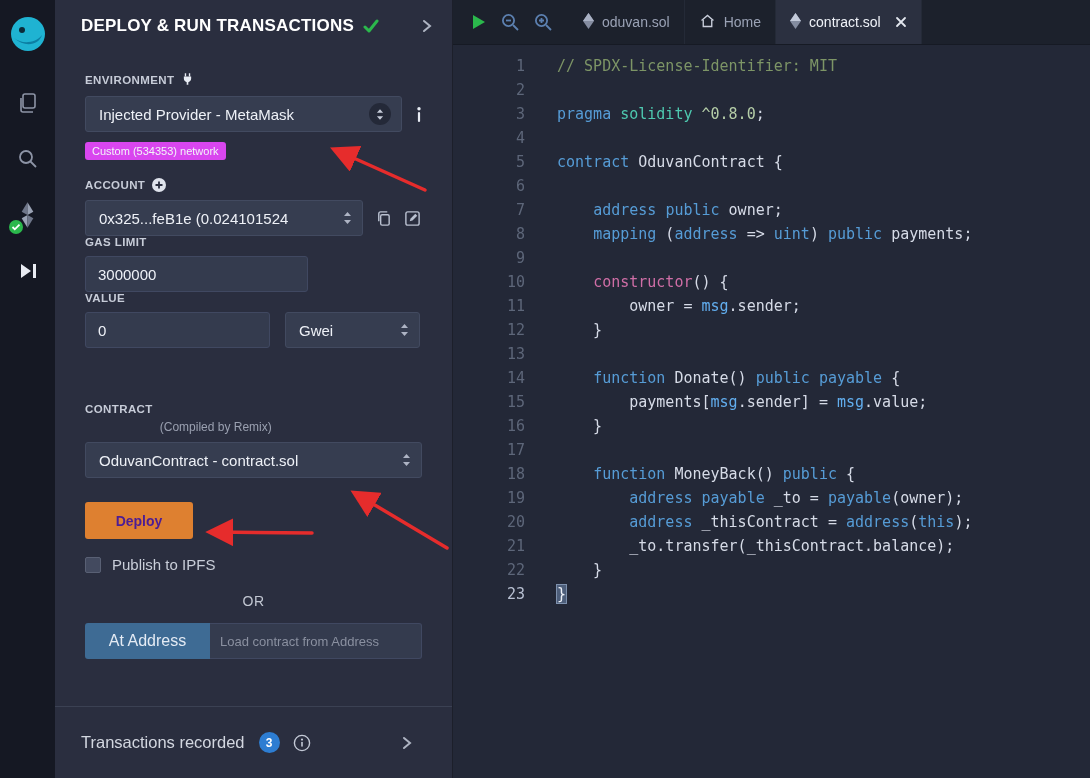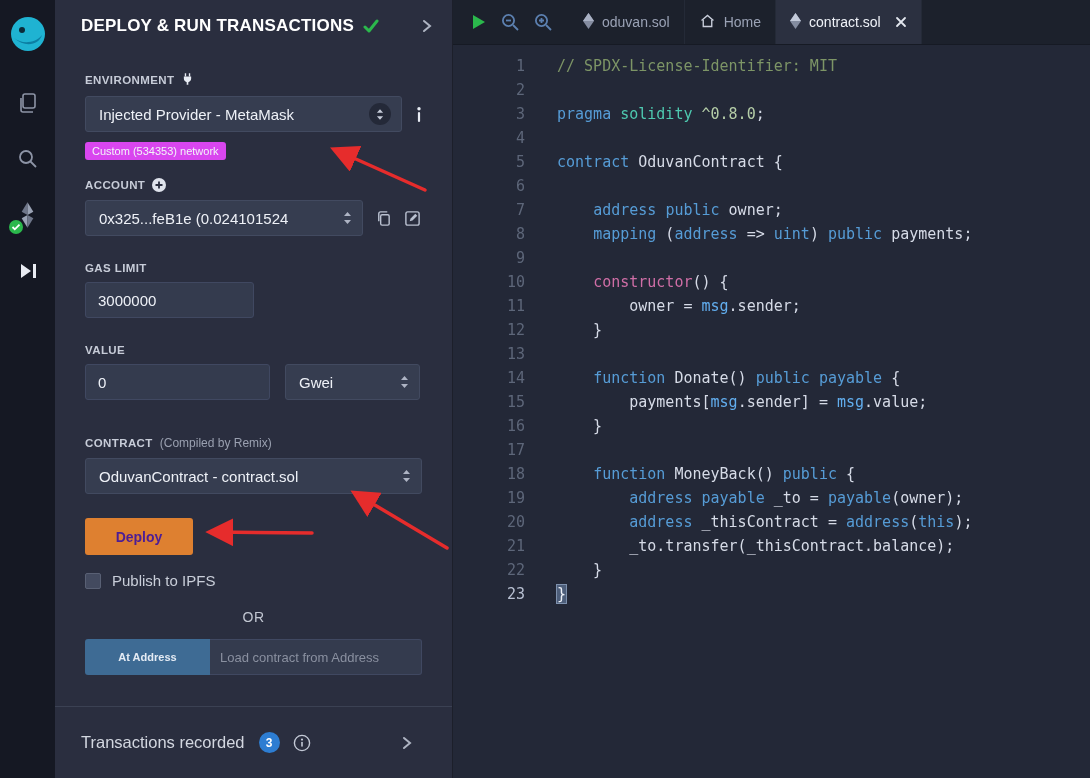--- a/index.html
+++ b/index.html
@@ -25,44 +25,44 @@
   
   .panel{width:398px;flex:none;background:#2a2e3f;display:flex;flex-direction:column;
     color:#e6e9f0;border-right:1px solid #1c1f2a;}
   .panel-head{display:flex;align-items:center;padding:16px 20px 6px 26px;}
   .panel-head h1{font-size:17px;font-weight:700;letter-spacing:.2px;color:#ffffff;}
   .title-check{margin-left:9px;display:flex;}
   .head-chev{margin-left:auto;cursor:pointer;display:flex;}
   .panel-body{flex:1;padding:30px 30px 0 30px;}
   .flabel{font-size:11.5px;color:#c7ccd8;letter-spacing:.4px;display:flex;
     align-items:center;gap:7px;font-weight:600;}
-  .flabel .note{font-weight:400;color:#9aa0b0;font-size:12px;letter-spacing:0;}
+  .flabel .note{font-weight:400;color:#9aa0b0;font-size:12px;letter-spacing:0;margin-top:36px;}
   .row{display:flex;align-items:center;}
   .sel{background:#363d50;border:1px solid #424a60;border-radius:3px;height:36px;
     display:flex;align-items:center;justify-content:space-between;
     padding:0 10px 0 13px;font-size:15px;color:#eef1f7;cursor:pointer;}
   .sel .stext{overflow:hidden;white-space:nowrap;}
   .stepper-circle{width:22px;height:22px;border-radius:50%;background:#242938;flex:none;
     display:flex;align-items:center;justify-content:center;}
   .txtinput{background:#343b4e;border:1px solid #404861;border-radius:3px;height:36px;
     color:#eef1f7;font-size:15px;padding:0 12px;font-family:"Liberation Sans",sans-serif;outline:none;}
   .net-badge{display:inline-block;margin-top:10px;background:#d946ef;color:#f2f4f8;
     font-size:11px;padding:3px 7px;border-radius:3px;}
-  .mt8{margin-top:8px;} .mt18{margin-top:18px;} .mt26{margin-top:26px;} .mt36{margin-top:36px;}
+  .mt8{margin-top:8px;} .mt18{margin-top:18px;} .mt26{} .mt36{margin-top:36px;}
   .gap12{gap:12px;} .gap14{gap:14px;}
   .icon-btn{cursor:pointer;display:flex;align-items:center;}
   .deploy-btn{margin-top:24px;width:108px;height:37px;background:var(--accent_orange);
     border:none;border-radius:3px;color:#4c1d95;font-size:14px;font-weight:700;cursor:pointer;
     font-family:"Liberation Sans",sans-serif;}
   .cbrow{margin-top:17px;display:flex;align-items:center;gap:11px;color:#c9ced9;font-size:15px;}
   .cb{width:16px;height:16px;background:#434a5f;border:1px solid #596074;border-radius:2px;cursor:pointer;}
   .or{margin-top:20px;text-align:center;color:#c2c7d2;font-size:14px;letter-spacing:.5px;}
   .ataddr{margin-top:14px;display:flex;}
   .ataddr button{width:125px;height:36px;background:var(--accent_blue);border:none;
-    border-radius:3px 0 0 3px;color:#e4ebf4;font-size:11px;font-weight:700;cursor:pointer;
+    border-radius:3px 0 0 3px;color:#e4ebf4;font-size:16px;font-weight:400;cursor:pointer;
     font-family:"Liberation Sans",sans-serif;}
   .ataddr input{flex:1;height:36px;background:#343b4e;border:1px solid #404861;border-left:none;
     border-radius:0 3px 3px 0;color:#eef1f7;font-size:13px;padding:0 10px;outline:none;
     font-family:"Liberation Sans",sans-serif;}
   .ataddr input::placeholder{color:#8a90a0;}
   .panel-foot{border-top:1px solid #3b4153;height:72px;flex:none;display:flex;
     align-items:center;padding:0 26px 0 26px;}
   .panel-foot .tlabel{font-size:16.5px;color:#d3d7e0;}
   .count-badge{margin-left:14px;width:21px;height:21px;border-radius:50%;flex:none;
     background:var(--badge_blue);color:#fff;font-size:12px;font-weight:700;
@@ -215,21 +215,21 @@
           <svg width="17" height="17" viewBox="0 0 18 18" fill="none" stroke="#b9c0d0" stroke-width="1.5">
             <rect x="2" y="2" width="14" height="14" rx="2"></rect>
             <path d="M6 12l1-3 5-5 2 2-5 5-3 1z" fill="#b9c0d0" stroke="none"></path>
           </svg>
         </span>
       </div>
 
       <div class="flabel mt26">
         <span>GAS LIMIT</span>
       </div>
-      <input class="txtinput mt8" style="width: 169px; display: block;" value="3000000">
+      <input class="txtinput mt8" style="width: 223px; display: block;" value="3000000">
 
       <div class="flabel mt26">
         <span>VALUE</span>
       </div>
       <div class="row mt8" style="gap:15px">
         <input class="txtinput" style="width: 185px;" value="0">
         <div class="sel" style="width:135px;flex:none">
           <span class="stext">Gwei</span>
           <svg width="9" height="12" viewBox="0 0 9 12">
             <path d="M4.5 0L8 4H1z" fill="#aeb4c4"></path>

